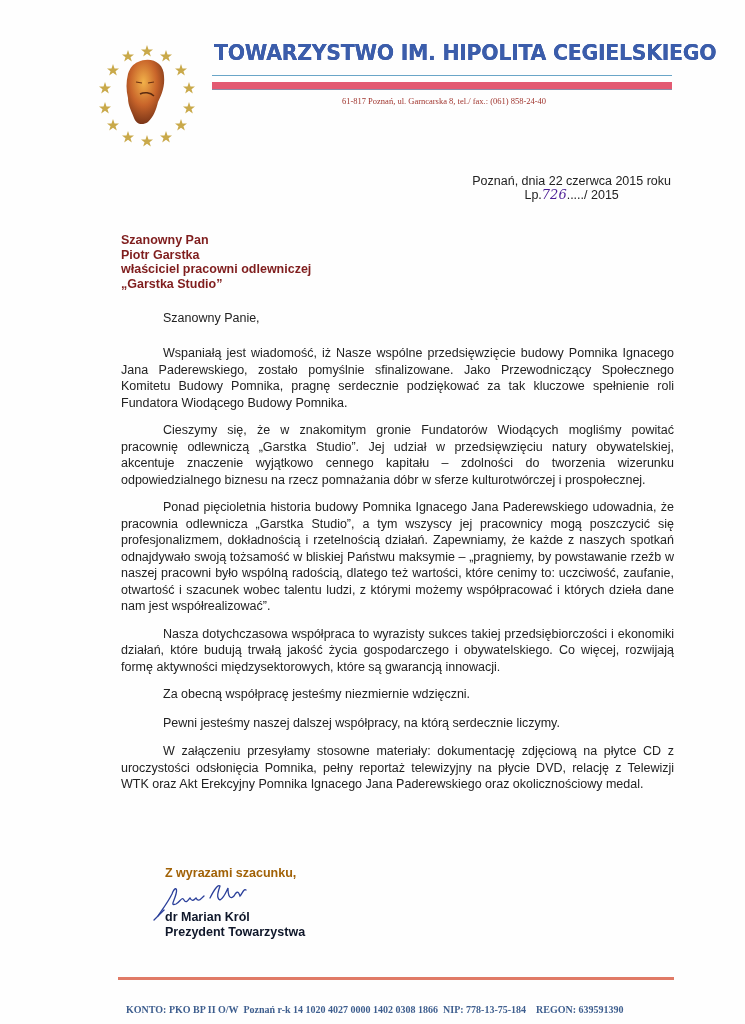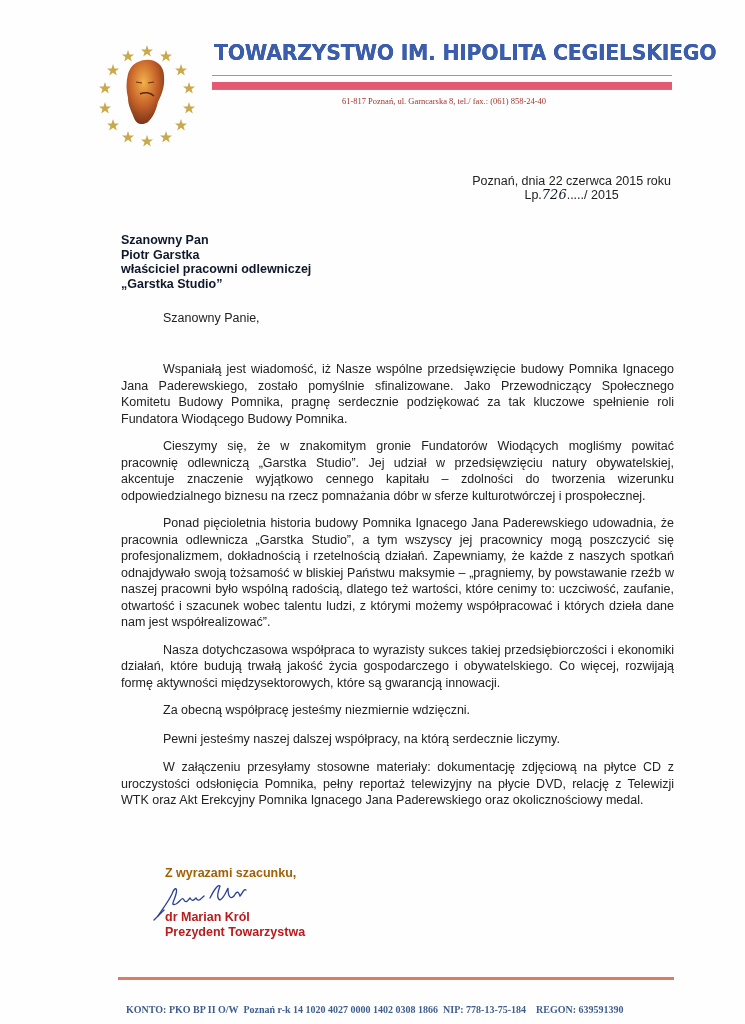--- a/index.html
+++ b/index.html
@@ -9,35 +9,35 @@
   
   .logo { position: absolute; left: 88px; top: 42px; width: 118px; height: 108px; }
   .org-title { position: absolute; left: 214px; top: 40px; width: 460px; font-family: "DejaVu Sans", sans-serif; font-weight: bold; font-size: 22px; letter-spacing: -0.3px; color: #3b5dab; white-space: nowrap; text-shadow: 0 0 0.5px #2a4a95; transform: scaleX(0.93); transform-origin: left center; }
   .flag-bar { position: absolute; left: 212px; top: 75px; width: 460px; height: 15px; }
   .flag-bar .white { height: 6px; background: #ffffff; border-top: 1.5px solid #6aa6c8; }
   .flag-bar .red { height: 7px; background: #e35a72; border-bottom: 1px solid #8d8aa8; }
   .contact { position: absolute; left: 214px; top: 96px; width: 460px; text-align: center; font-family: "Liberation Serif", serif; font-size: 8.5px; color: #a0352e; line-height: 11px; }
 
   
   .date-block { position: absolute; right: 74px; top: 174px; text-align: center; font-size: 12.5px; line-height: 14px; color: #222; }
-  .lp-num { font-family: "DejaVu Serif", serif; font-style: italic; color: #0f172a; font-size: 13px; }
+  .lp-num { font-family: "DejaVu Serif", serif; font-style: italic; color: #4c1d95; font-size: 13px; }
 
   
-  .addressee { position: absolute; left: 121px; top: 233px; font-weight: bold; font-size: 12.5px; line-height: 14.5px; color: #0f172a; }
+  .addressee { position: absolute; left: 121px; top: 233px; font-weight: bold; font-size: 12.5px; line-height: 14.5px; color: #7f1d1d; }
   .salutation { position: absolute; left: 163px; top: 311px; font-size: 12.5px; color: #222; }
 
   
-  .body-text { position: absolute; left: 121px; top: 345px; width: 553px; font-size: 12.5px; line-height: 16.5px; color: #222; margin-top: 16px; }
+  .body-text { position: absolute; left: 121px; top: 345px; width: 553px; font-size: 12.5px; line-height: 16.5px; color: #222; }
   .body-text p { margin: 0 0 11px 0; text-align: justify; text-indent: 42px; }
   .body-text p.short { margin-bottom: 12px; }
 
   
   .closing { position: absolute; left: 165px; top: 866px; font-weight: bold; font-size: 12.5px; line-height: 15px; color: #a16207; }
   .signature { position: absolute; left: 150px; top: 876px; width: 120px; height: 45px; }
-  .signer { position: absolute; left: 165px; top: 910px; font-weight: bold; font-size: 12.5px; line-height: 15px; color: #b91c1c; }
+  .signer { position: absolute; left: 165px; top: 910px; font-weight: bold; font-size: 12.5px; line-height: 15px; color: #0f172a; }
 
   
   .footer-line { position: absolute; left: 118px; top: 977px; width: 556px; height: 3px; background: #e07a66; }
   .footer { position: absolute; left: 126px; top: 981px; font-family: "Liberation Serif", serif; font-weight: bold; font-size: 10px; line-height: 11.5px; color: #3e5e8e; white-space: pre; }
 </style>
 </head>
 <body>
 
 <div class="page">
 

